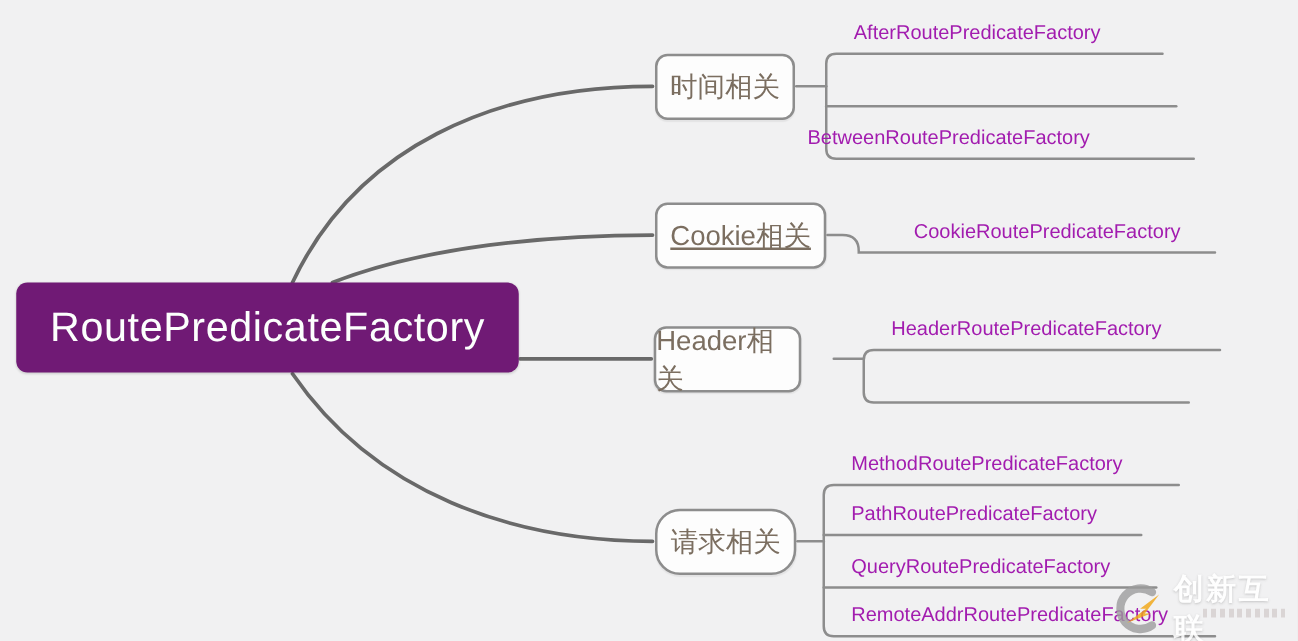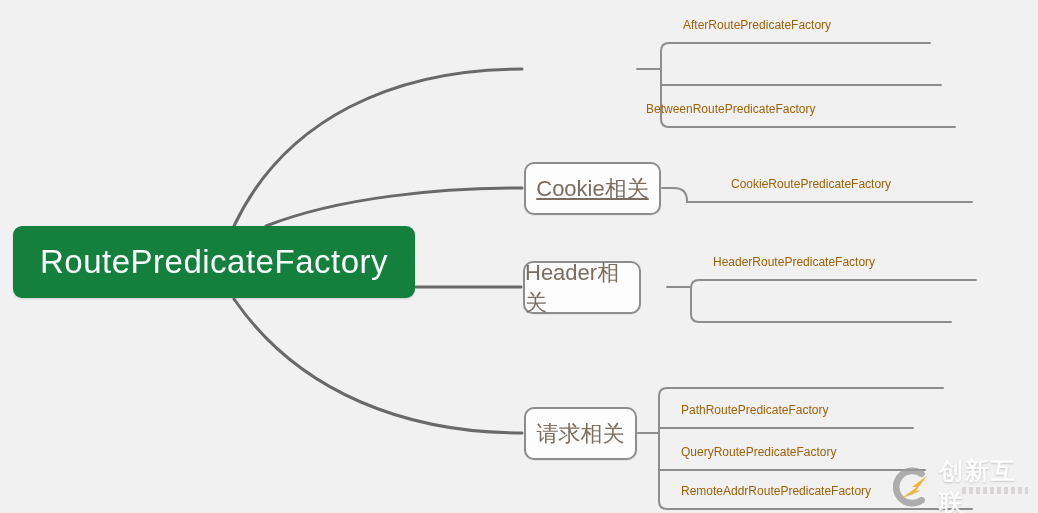--- a/index.html
+++ b/index.html
@@ -5,37 +5,37 @@
   html,body{margin:0;padding:0;}
   body{font-family:"Liberation Sans","DejaVu Sans",sans-serif;background:#e9e9ea;}
   .canvas{
     position:relative;width:1038px;height:513px;overflow:hidden;
     background:#f1f1f2;
   }
   svg.connectors{position:absolute;left:0;top:0;width:1038px;height:513px;}
   .node{position:absolute;box-sizing:border-box;display:flex;align-items:center;justify-content:center;}
   .root-node{
     left:13px;top:226px;width:402px;height:72px;
-    background:#15803d;border-radius:9px;
+    background:#701a75;border-radius:9px;
     color:#fcfffd;font-size:33px;letter-spacing:0.5px;
     box-shadow:0 1px 2px rgba(0,0,0,0.15);
     cursor:default;
   }
   .branch-node{
     background:#fdfdfd;border:2px solid #8d8d8d;border-radius:10px;
     color:#7b6e60;font-size:22px;
     box-shadow:0 1px 1px rgba(0,0,0,0.06);
     cursor:default;
   }
   .branch-time   {left:524px;top:43px; width:112px;height:53px;}
   .branch-cookie {left:524px;top:162px;width:137px;height:53px;text-decoration:underline;}
   .branch-header {left:523px;top:261px;width:118px;height:53px;}
-  .branch-request{left:524px;top:407px;width:113px;height:53px;}
+  .branch-request{left:524px;top:407px;width:113px;height:53px;border-radius:20px;}
   .leaf{
-    position:absolute;color:#a16207;font-size:12px;white-space:nowrap;
+    position:absolute;color:#a21caf;font-size:16px;white-space:nowrap;
     cursor:default;
   }
   .leaf-after  {left:683px;top:18px;}
   .leaf-before {left:683px;top:60px;}
   .leaf-between{left:646px;top:102px;}
   .leaf-cookie {left:731px;top:177px;}
   .leaf-header {left:713px;top:255px;}
   .leaf-host   {left:713px;top:297px;}
   .leaf-method {left:681px;top:363px;}
   .leaf-path   {left:681px;top:403px;}
@@ -83,28 +83,30 @@
 
       <path d="M638 433 H659"></path>
       <path d="M943 388 H667 Q659 388 659 396 V501 Q659 509 667 509 H972"></path>
       <path d="M659 428 H913"></path>
       <path d="M659 470 H925"></path>
     </g>
   </svg>
 
   <div class="node root-node">RoutePredicateFactory</div>
 
+  <div class="node branch-node branch-time">时间相关</div>
   <div class="node branch-node branch-cookie">Cookie相关</div>
   <div class="node branch-node branch-header">Header相关</div>
   <div class="node branch-node branch-request">请求相关</div>
 
   <span class="leaf leaf-after">AfterRoutePredicateFactory</span>
   <span class="leaf leaf-between">BetweenRoutePredicateFactory</span>
   <span class="leaf leaf-cookie">CookieRoutePredicateFactory</span>
   <span class="leaf leaf-header">HeaderRoutePredicateFactory</span>
+  <span class="leaf leaf-method">MethodRoutePredicateFactory</span>
   <span class="leaf leaf-path">PathRoutePredicateFactory</span>
   <span class="leaf leaf-query">QueryRoutePredicateFactory</span>
   <span class="leaf leaf-remote">RemoteAddrRoutePredicateFactory</span>
 
   <div class="watermark">
     <svg class="logo" viewBox="0 0 44 44">
       <path d="M30 8 A17 17 0 1 0 30 36" fill="none" stroke="#9b9b9b" stroke-width="7" stroke-linecap="round" opacity="0.9"></path>
       <path d="M9 34 L25 22 L20 22 L36 10 L24 26 L29 26 Z" fill="#f0a818" opacity="0.95"></path>
     </svg>
     <span class="wm-text">创新互联</span>

